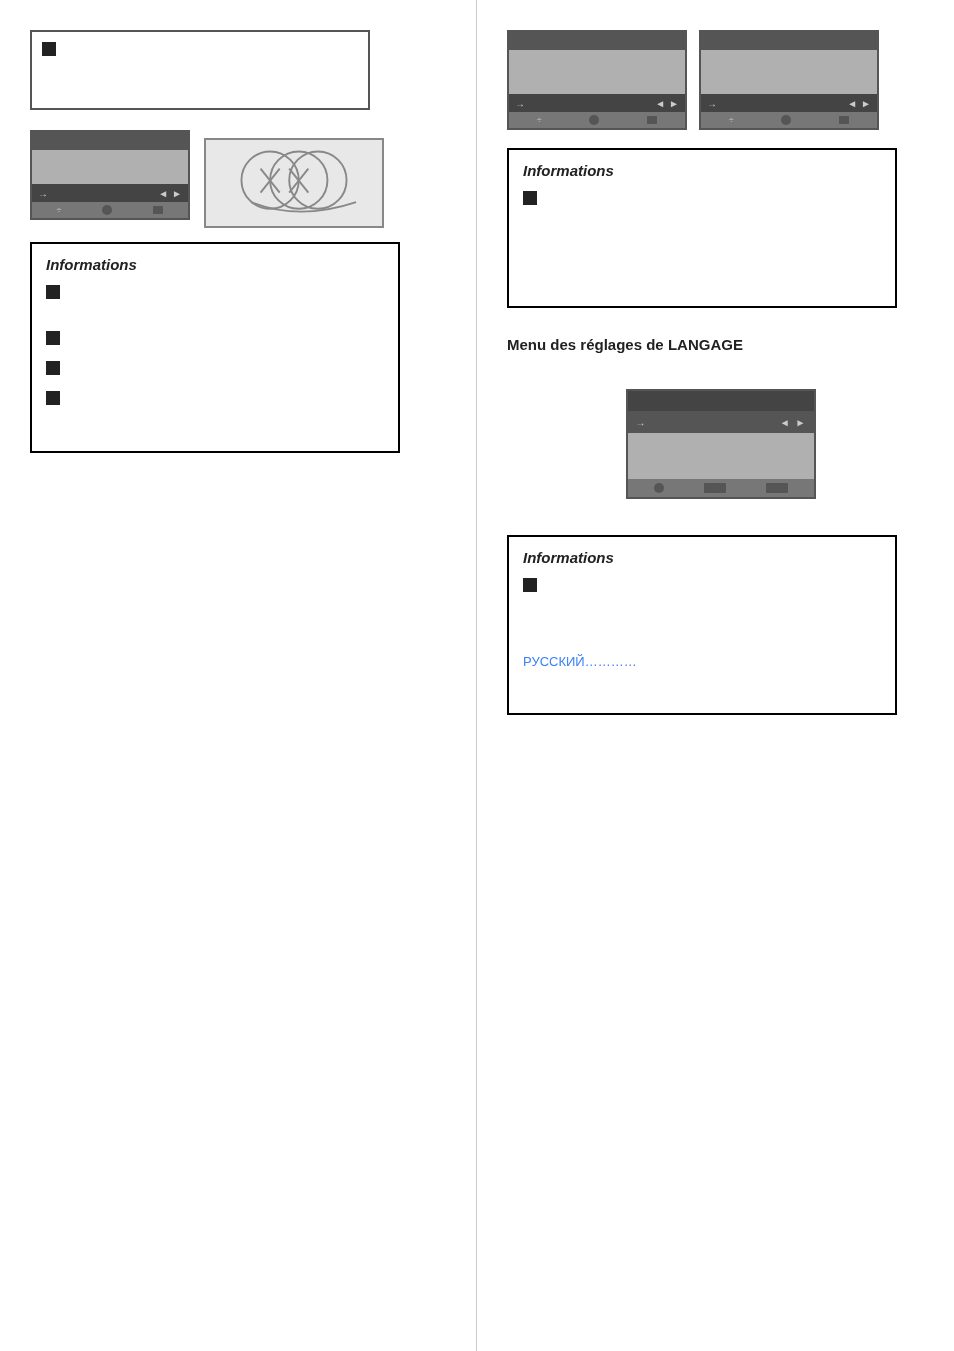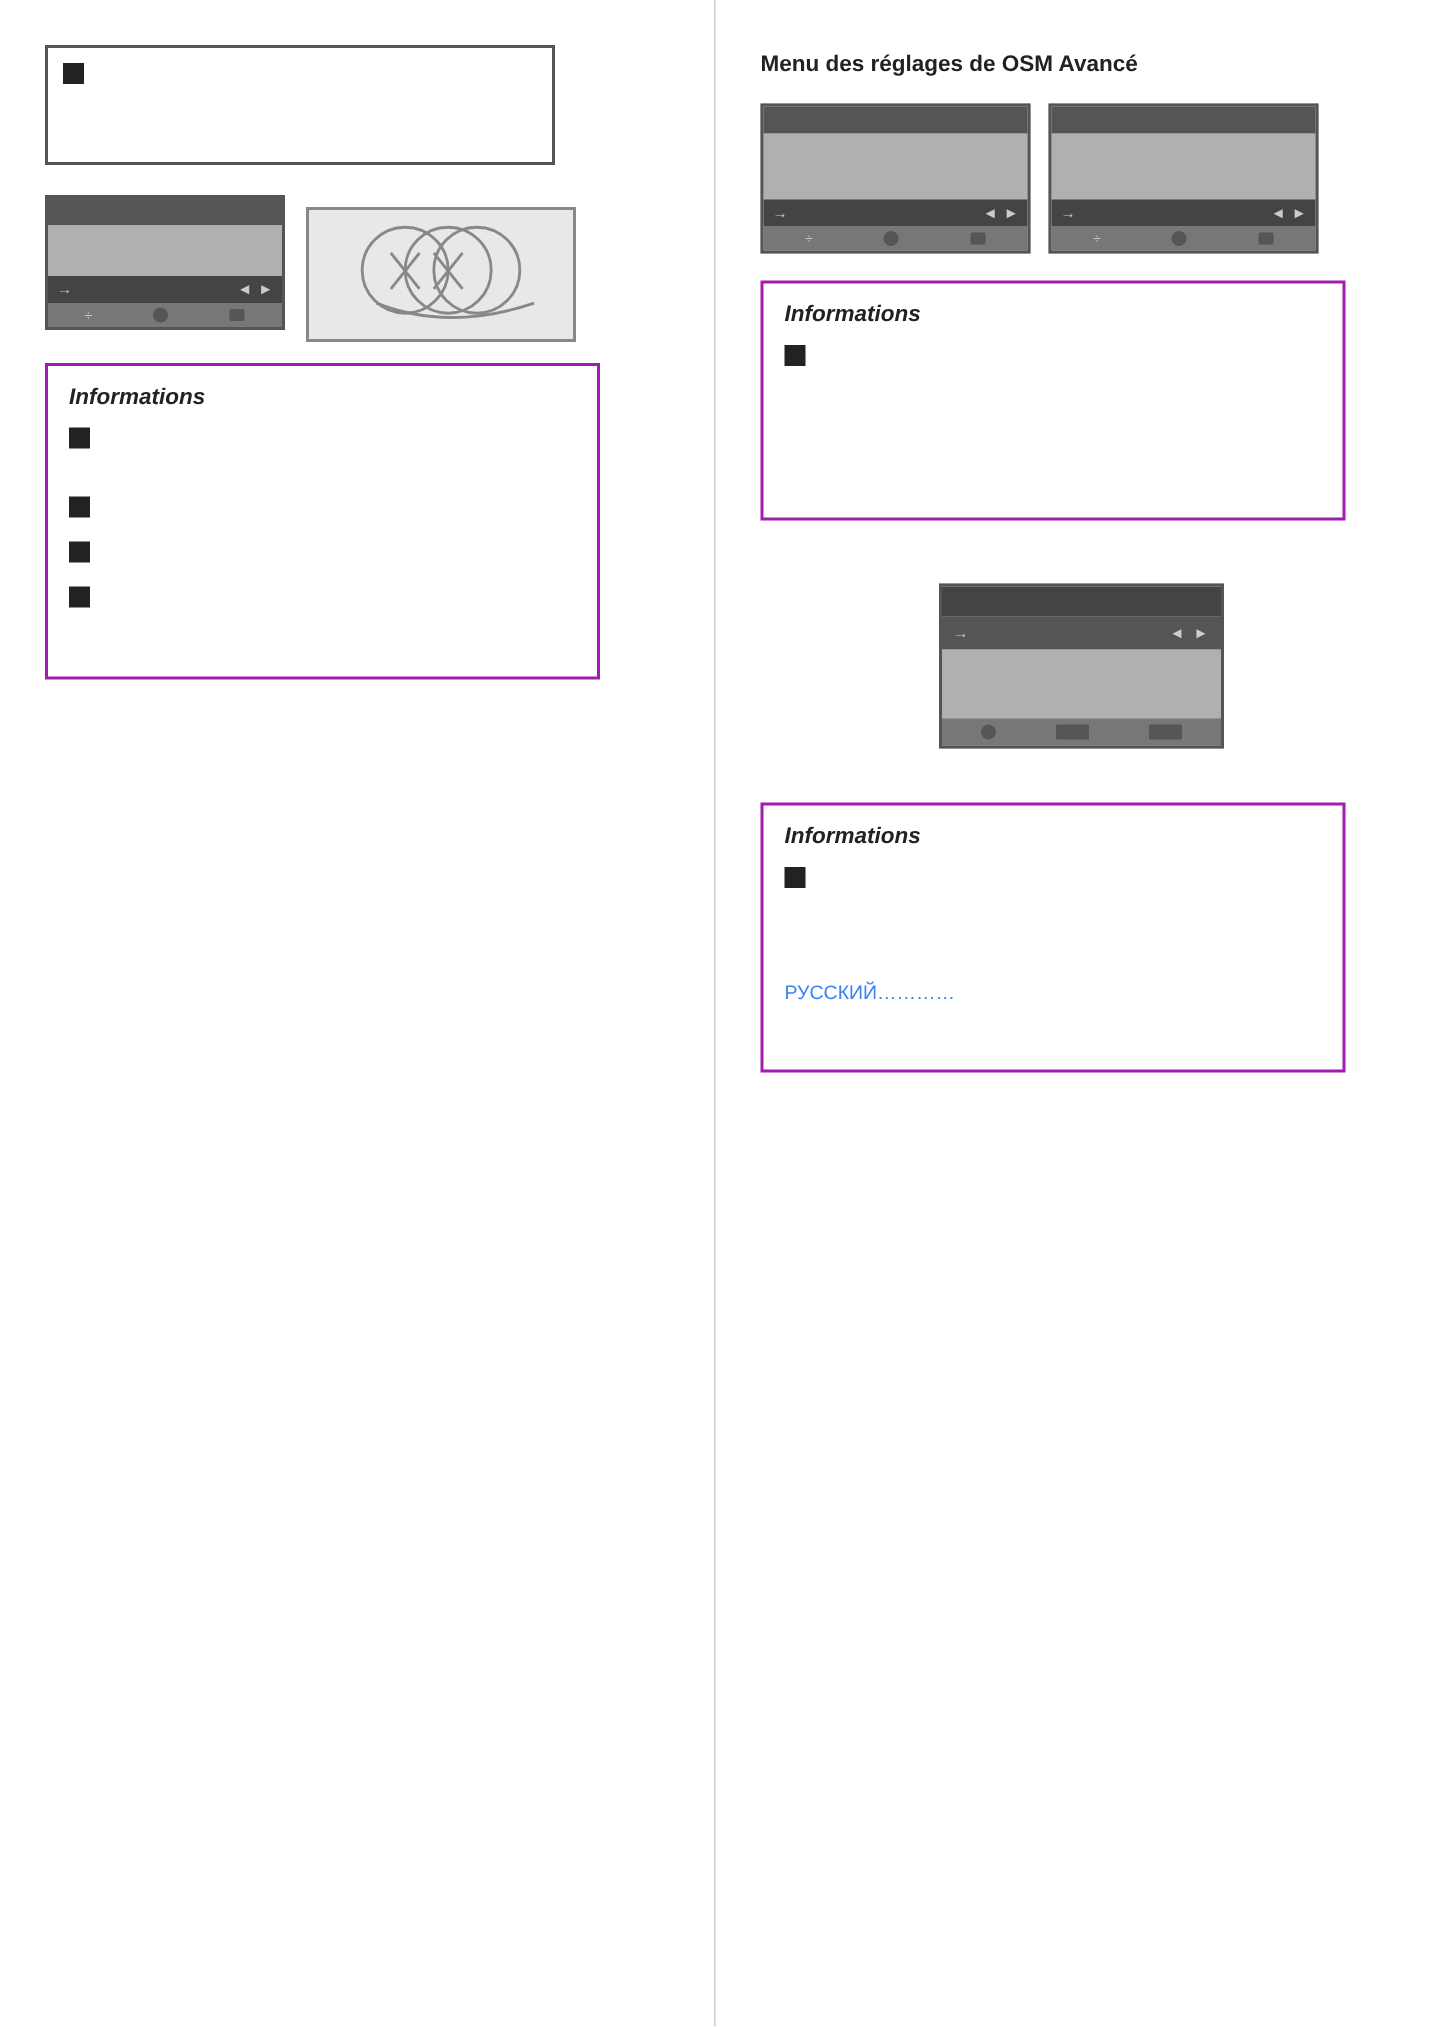--- a/index.html
+++ b/index.html
@@ -139,21 +139,21 @@
     
     .screens-row {
       display: flex;
       gap: 14px;
       margin-bottom: 14px;
       align-items: flex-end;
     }
 
     
     .info-box {
-      border: 2px solid #a21caf;
+      border: 2px solid #000000;
       padding: 12px 14px 32px 14px;
       width: 370px;
       min-height: 200px;
     }
     .info-box-title {
       font-style: italic;
       font-weight: bold;
       font-size: 15px;
       margin-bottom: 10px;
     }
@@ -298,21 +298,20 @@
       <div class="info-item">
         <span class="black-square"></span>
         <span class="info-text"></span>
       </div>
     </div>
 
   </div>
 
   <div class="col-right">
 
-    <div class="section-title">Menu des réglages de OSM Avancé</div>
 
     <div class="screens-row-right">
 
       <div class="osm-screen" style="width:180px; height:100px;">
         <div class="osm-screen-inner">
           <div class="osm-title-bar"></div>
           <div class="osm-content"></div>
           <div class="osm-nav-bar">
             <span class="nav-arrow">→</span>
             <div class="osm-nav-icons">
@@ -351,20 +350,21 @@
     <div class="info-box" style="width:390px; min-height:160px;">
       <div class="info-box-title">Informations</div>
       <div class="info-item">
         <span class="black-square"></span>
         <span class="info-text"></span>
       </div>
     </div>
 
     <div class="spacer" style="height:24px;"></div>
 
+    <div class="section-title">Menu des réglages de LANGAGE</div>
 
     <div class="spacer-sm"></div>
 
     <div class="lang-screen">
       <div class="lang-screen-title"></div>
       <div class="lang-screen-nav">
         <span class="nav-arrow">→</span>
         <div style="display:flex;gap:6px;align-items:center;">
           <span class="nav-arrow">◄</span>
           <span class="nav-arrow">►</span>

